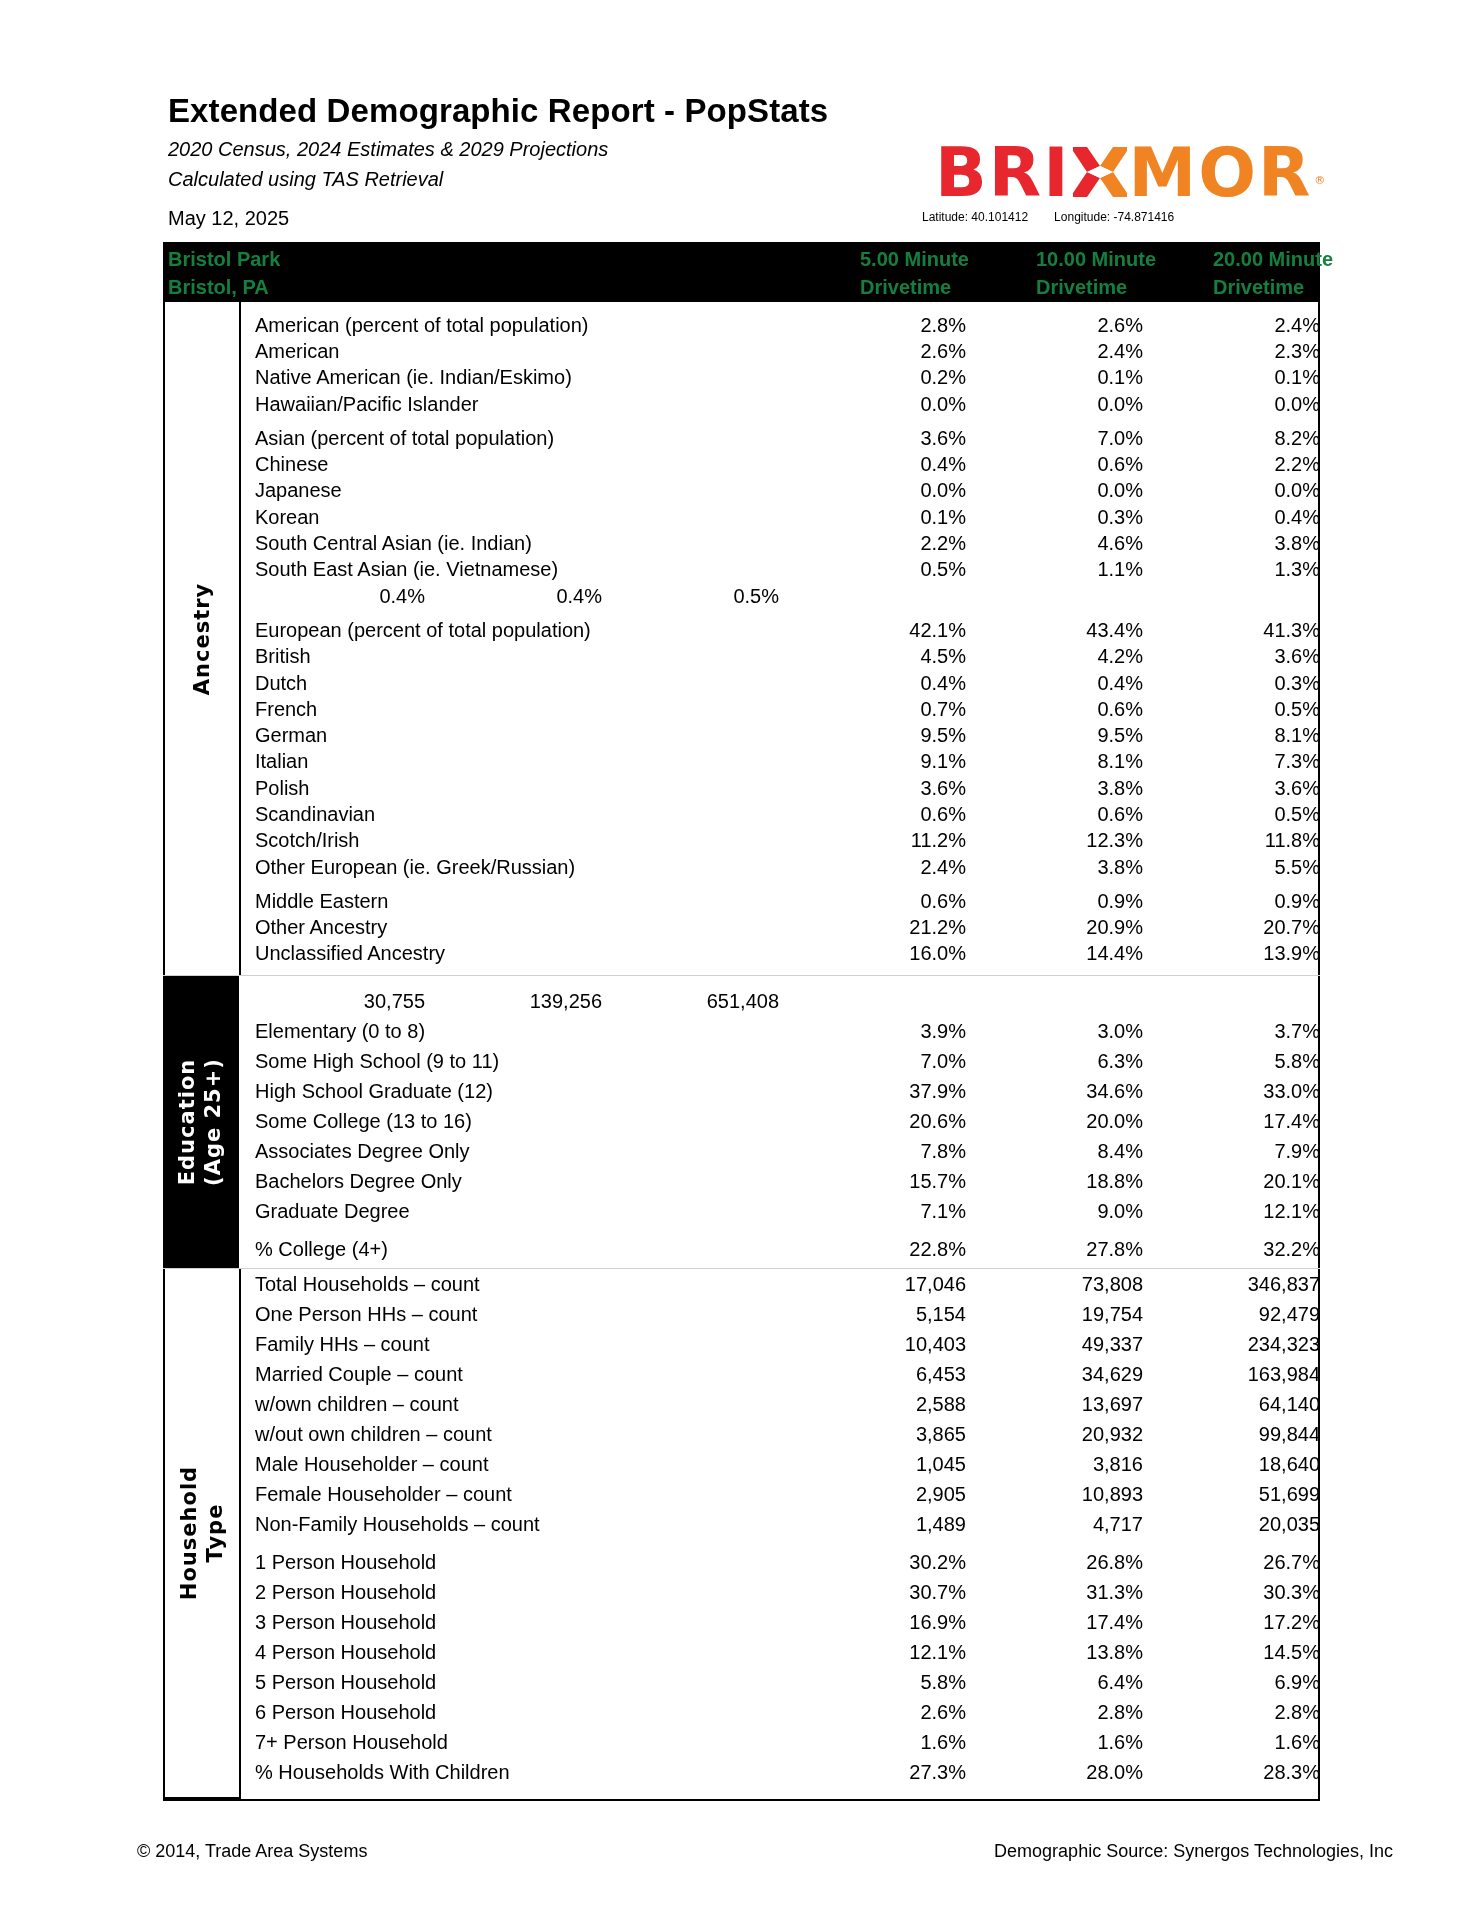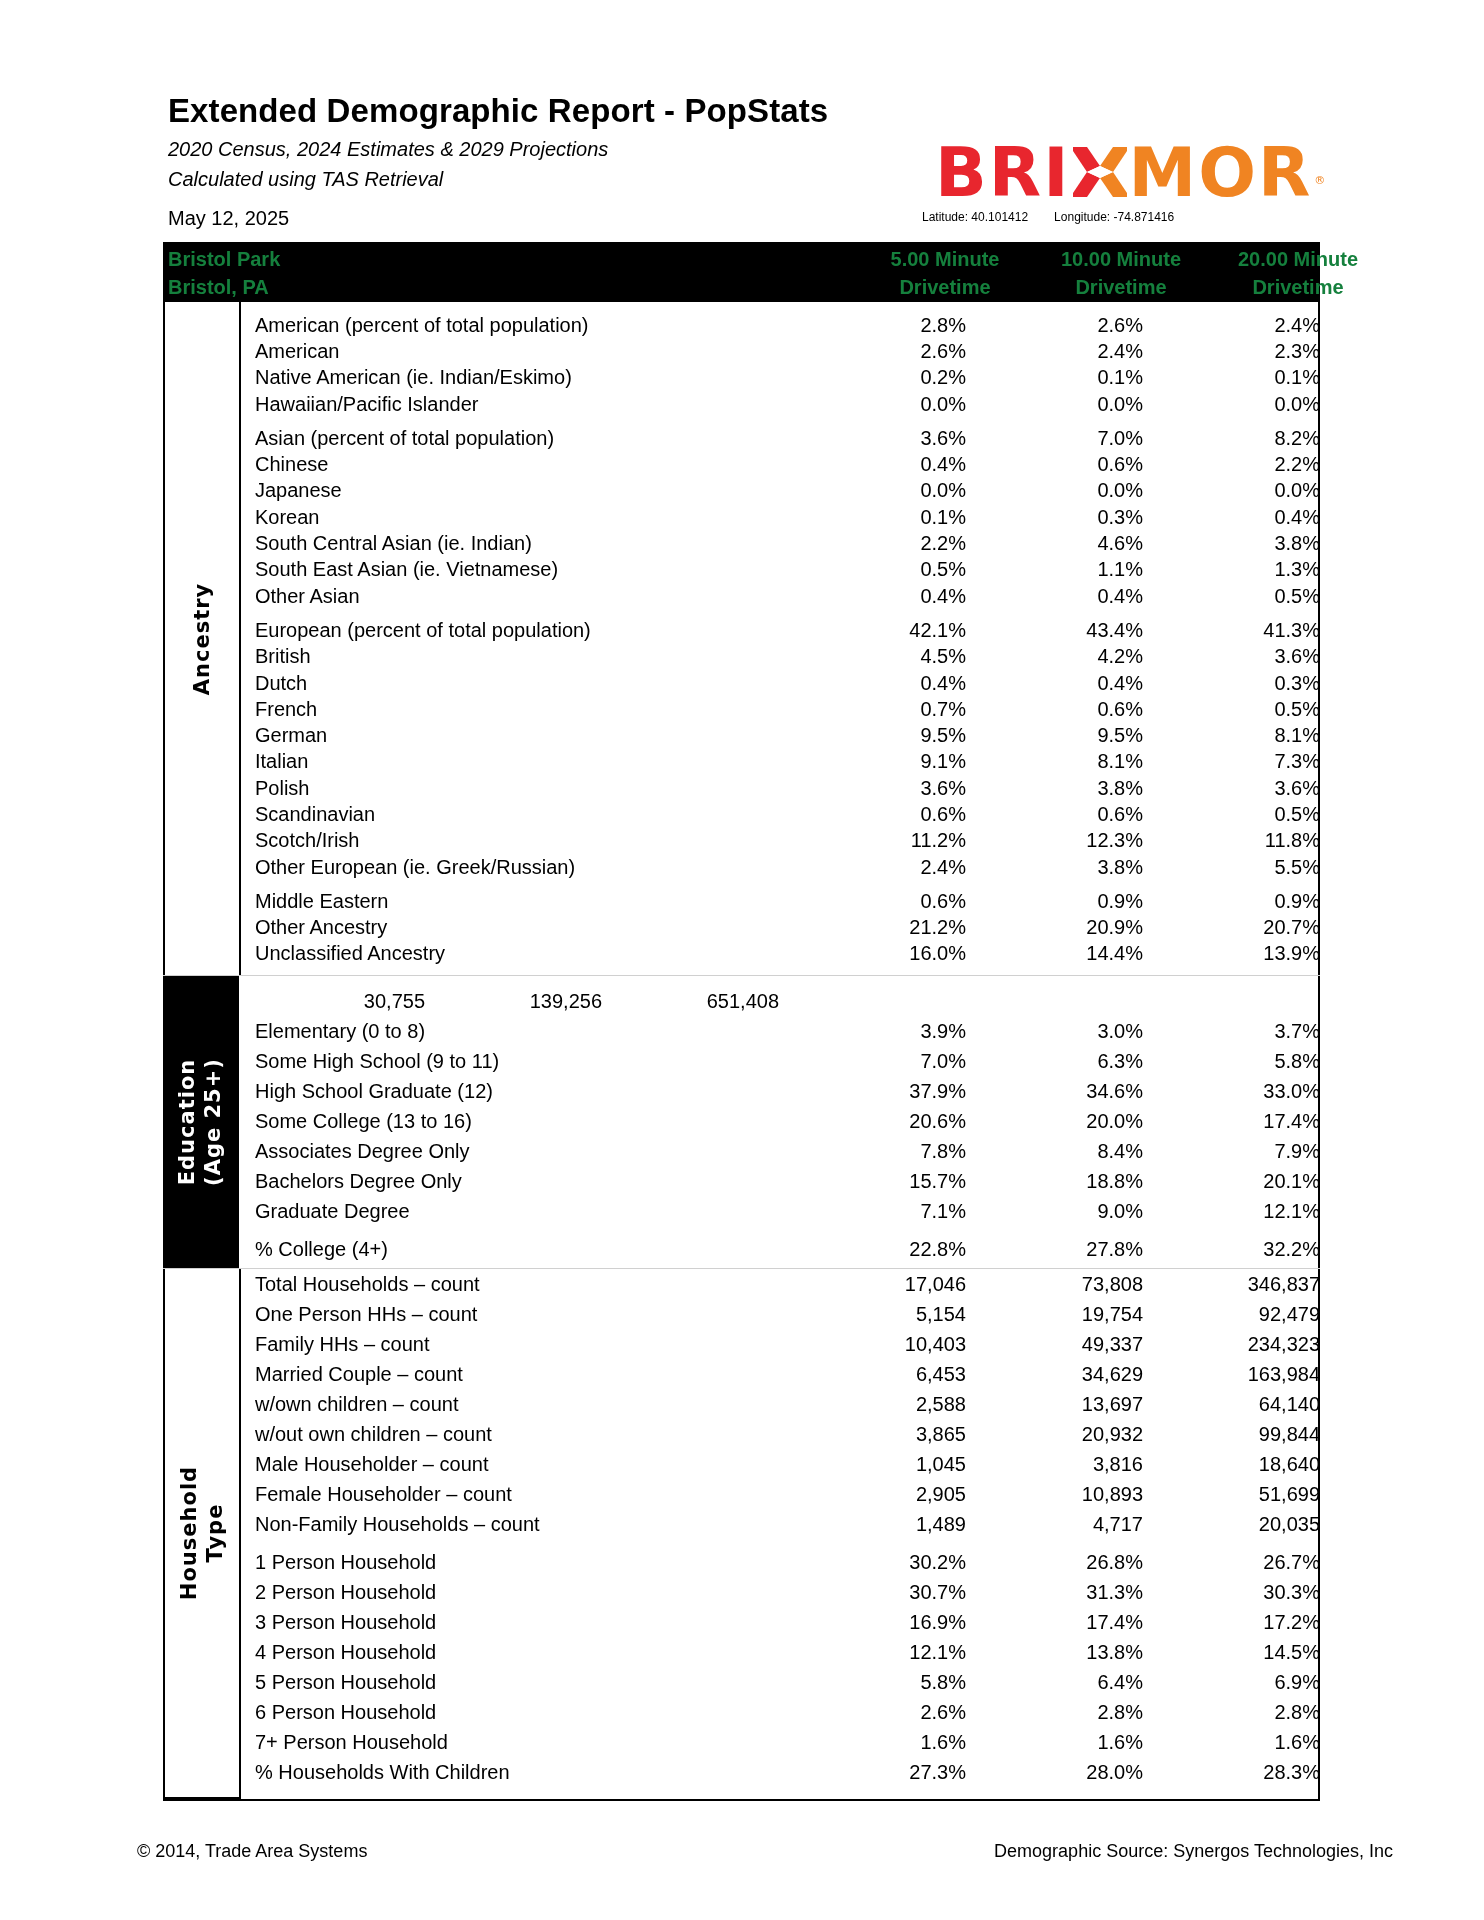--- a/index.html
+++ b/index.html
@@ -16,21 +16,21 @@
   .logo .orange { color: #f08422; }
   .logo .reg { font-size: 11px; vertical-align: top; color: #f08422; position: relative; top: 8px; margin-left: 2px; font-weight: normal; }
   .logo .xmark { display: inline-block; width: 54px; height: 54px; position: relative; vertical-align: -3px; margin: 0 2px; }
 
   .coords { position: absolute; left: 922px; top: 210px; font-size: 12px; white-space: nowrap; }
   .coords span + span { margin-left: 26px; }
 
   .table { position: absolute; left: 163px; top: 242px; width: 1157px; }
   .thead { background: #000; color: #15803d; height: 60px; position: relative; font-weight: bold; font-size: 20px; }
   .thead .loc { position: absolute; left: 5px; top: 3px; line-height: 28px; }
-  .thead .col { position: absolute; top: 3px; width: 170px; text-align: center; line-height: 28px; }
+  .thead .col { position: absolute; top: 3px; width: 170px; text-align: left; line-height: 28px; }
   .thead .c1 { left: 697px; }
   .thead .c2 { left: 873px; }
   .thead .c3 { left: 1050px; }
 
   .section { position: relative; border-bottom: 1px solid #d0d0d0; }
   .section.last { border-bottom: none; }
   .side { position: absolute; left: 0; top: 0; bottom: 0; width: 74px; }
   .side.white { border-left: 2px solid #000; border-right: 2px solid #000; background: #fff; }
   .side.black { background: #000; border-right: 2px solid #000; }
   .side .vlabel { position: absolute; left: 50%; top: 50%; transform: translate(-50%, -50%) rotate(-90deg); white-space: nowrap; font-family: "DejaVu Sans", sans-serif; font-weight: bold; font-size: 21px; text-align: center; line-height: 26px; letter-spacing: 1px; }
@@ -155,21 +155,20 @@
           <span class="v">4.6%</span>
           <span class="v">3.8%</span>
         </div>
         <div class="row">
           <span class="lbl">South East Asian (ie. Vietnamese)</span>
           <span class="v first">0.5%</span>
           <span class="v">1.1%</span>
           <span class="v">1.3%</span>
         </div>
         <div class="row">
-          <span class="lbl">Other Asian</span>
           <span class="v first">0.4%</span>
           <span class="v">0.4%</span>
           <span class="v">0.5%</span>
         </div>
         <div class="gap"></div>
         <div class="row">
           <span class="lbl">European (percent of total population)</span>
           <span class="v first">42.1%</span>
           <span class="v">43.4%</span>
           <span class="v">41.3%</span>

